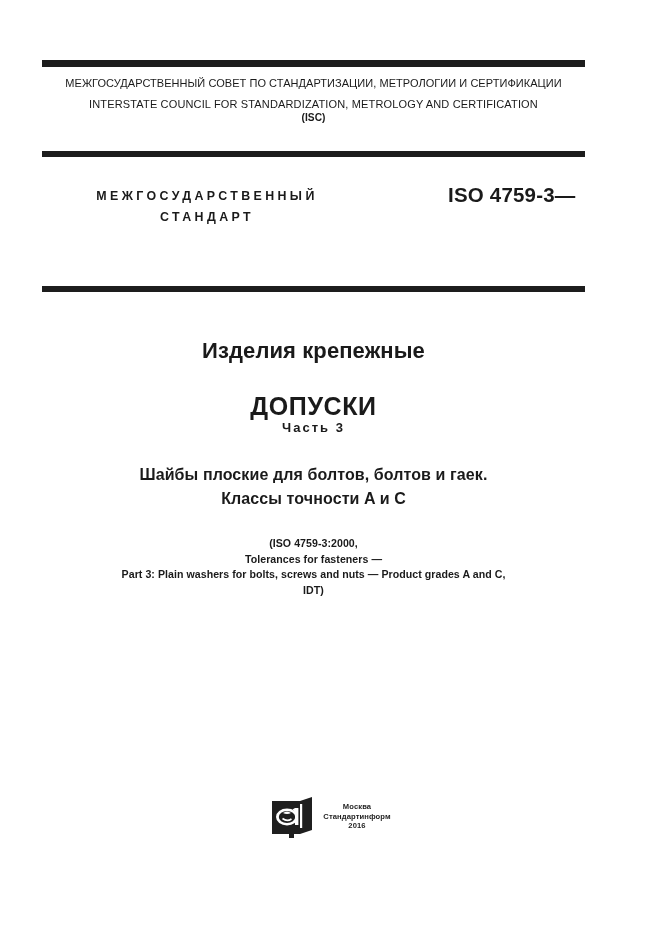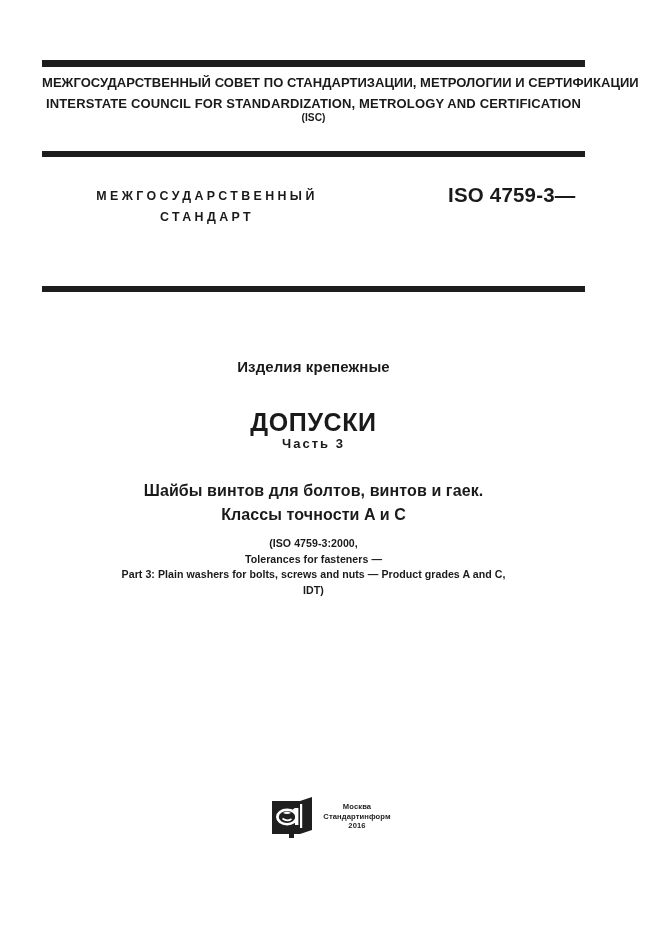--- a/index.html
+++ b/index.html
@@ -37,22 +37,22 @@
 
   
   .council {
     position: absolute;
     left: 42px;
     width: 543px;
     top: 76px;
     text-align: center;
   }
   .council-line {
-    font-size: 13px;
-    font-weight: bold;
+    font-size: 11px;
+    font-weight: normal;
     line-height: 14.5px;
     letter-spacing: 0.15px;
     white-space: nowrap;
   }
   .council-line.ru-main { letter-spacing: 0.05px; }
   .council-sub {
     font-size: 10.2px;
     font-weight: bold;
     line-height: 14.5px;
   }
@@ -91,25 +91,24 @@
 
   
   .titleblock {
     position: absolute;
     left: 42px;
     width: 543px;
     top: 340px;
     text-align: center;
   }
   .t-product {
-    font-size: 15px;
+    font-size: 22px;
     font-weight: bold;
     line-height: 22px;
     letter-spacing: 0.1px;
-    margin-top: 16px;
   }
   .t-main {
     font-size: 25px;
     font-weight: bold;
     line-height: 26px;
     letter-spacing: 0.6px;
     margin-top: 31px;
   }
   .t-part {
     font-size: 13px;
@@ -205,21 +204,21 @@
     </div>
   </div>
 
   <div class="rule rule-bottom"></div>
 
   <div class="titleblock">
     <div class="t-product">Изделия крепежные</div>
     <div class="t-main">ДОПУСКИ</div>
     <div class="t-part">Часть 3</div>
     <div class="t-scope">
-      <span class="l1">Шайбы винтов для болтов, винтов и гаек.</span>
+      <span class="l1">Шайбы плоские для болтов, болтов и гаек.</span>
       <span class="l2">Классы точности A и C</span>
     </div>
   </div>
 
   <div class="isoref">
     <div>(ISO 4759-3:2000,</div>
     <div>Tolerances for fasteners —</div>
     <div>Part 3: Plain washers for bolts, screws and nuts — Product grades A and C,</div>
     <div>IDT)</div>
   </div>

